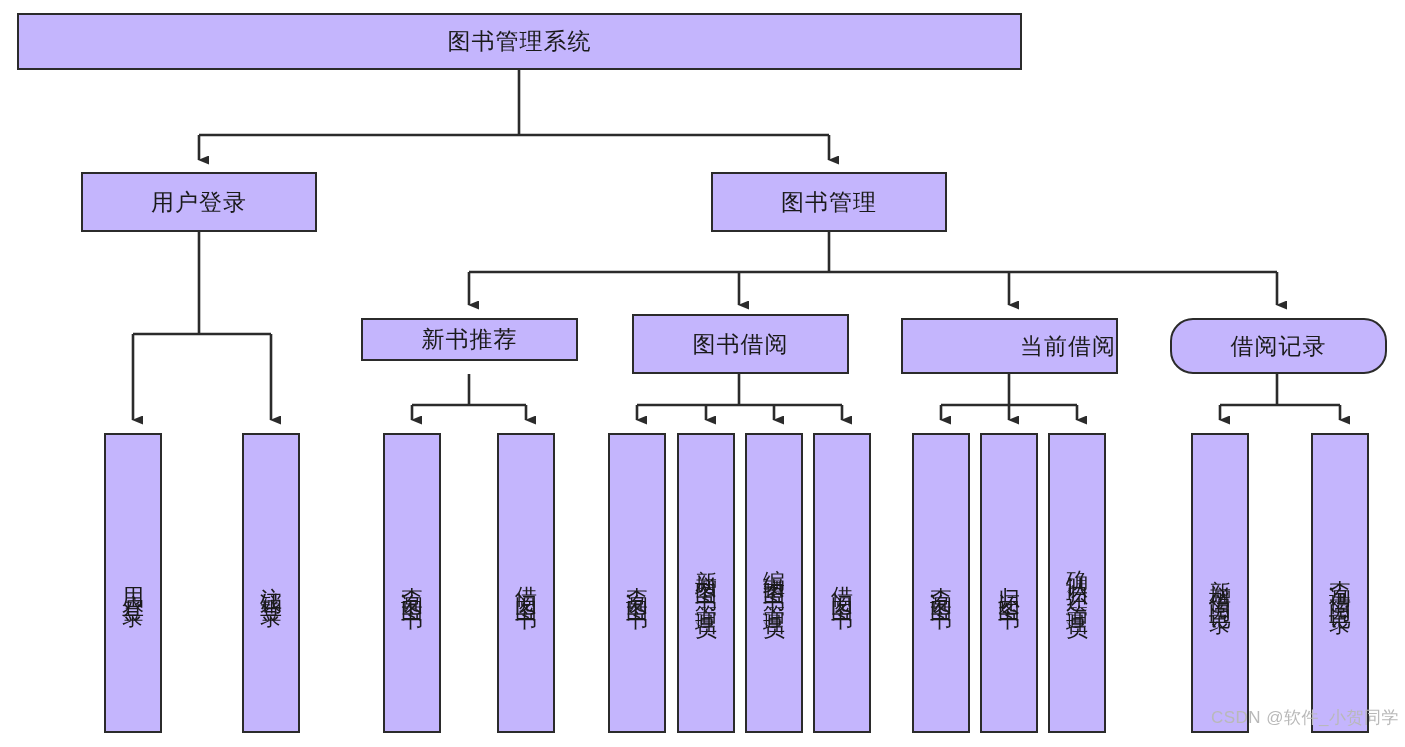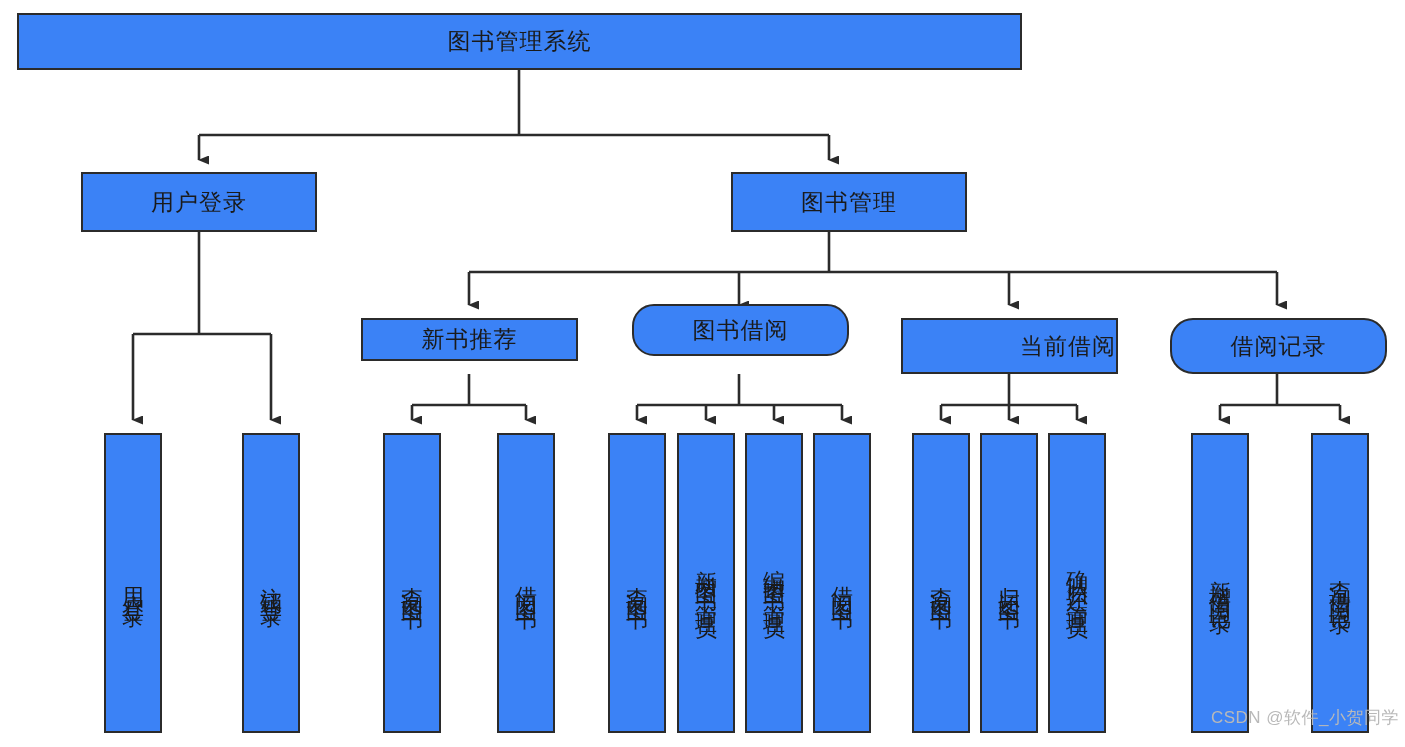--- a/index.html
+++ b/index.html
@@ -1,20 +1,20 @@
 <!DOCTYPE html>
 <html><head>
 <meta charset="utf-8">
 <style>
   html,body{margin:0;padding:0;background:#ffffff;}
   body{width:1405px;height:747px;overflow:hidden;
        font-family:"Liberation Sans","DejaVu Sans",sans-serif;}
   #stage{position:relative;width:1405px;height:747px;background:#fff;}
   svg#wires{position:absolute;left:0;top:0;width:1405px;height:747px;}
-  .node{position:absolute;box-sizing:border-box;background:#3b82f6;
+  .node{position:absolute;box-sizing:border-box;background:#c4b5fd;
         border:2px solid #2b2b2b;display:flex;align-items:center;
         justify-content:center;overflow:hidden;}
   .node .lbl{color:#1a1a1a;text-align:center;line-height:1.15;white-space:nowrap;}
   .node.h .lbl{font-size:23px;letter-spacing:1px;}
   .node.root .lbl{font-size:23px;letter-spacing:1px;}
   .node.v{align-items:center;justify-content:center;}
   .node.v .lbl{writing-mode:vertical-rl;text-orientation:upright;
                font-size:22px;letter-spacing:7px;line-height:1.0;white-space:nowrap;}
   .wm{position:absolute;right:6px;bottom:18px;color:#b9b9b9;font-size:17px;
       letter-spacing:.5px;white-space:nowrap;pointer-events:none;}
@@ -74,28 +74,28 @@
     </g>
   </svg>
 
   <div class="node root h" style="left:17px;top:13px;width:1005px;height:57px;">
     <span class="lbl">图书管理系统</span>
   </div>
 
   <div class="node h" style="left:81px;top:172px;width:236px;height:60px;">
     <span class="lbl">用户登录</span>
   </div>
-  <div class="node h" style="left:711px;top:172px;width:236px;height:60px;margin-left:20px;">
+  <div class="node h" style="left:711px;top:172px;width:236px;height:60px;">
     <span class="lbl">图书管理</span>
   </div>
 
   <div class="node h" style="left:361px;top:318px;width:217px;height:43px;">
     <span class="lbl">新书推荐</span>
   </div>
-  <div class="node h" style="left:632px;top:304px;width:217px;height:52px;border-radius:22px;">
+  <div class="node h" style="left:632px;top:314px;width:217px;height:60px;">
     <span class="lbl">图书借阅</span>
   </div>
   <div class="node h" style="left:901px;top:318px;width:217px;height:56px;justify-content:flex-end;">
     <span class="lbl">当前借阅</span>
   </div>
   <div class="node h" style="left:1170px;top:318px;width:217px;height:56px;border-radius:23px;">
     <span class="lbl">借阅记录</span>
   </div>
 
   <div class="node v" style="left:104px;top:433px;width:58px;height:300px;">

